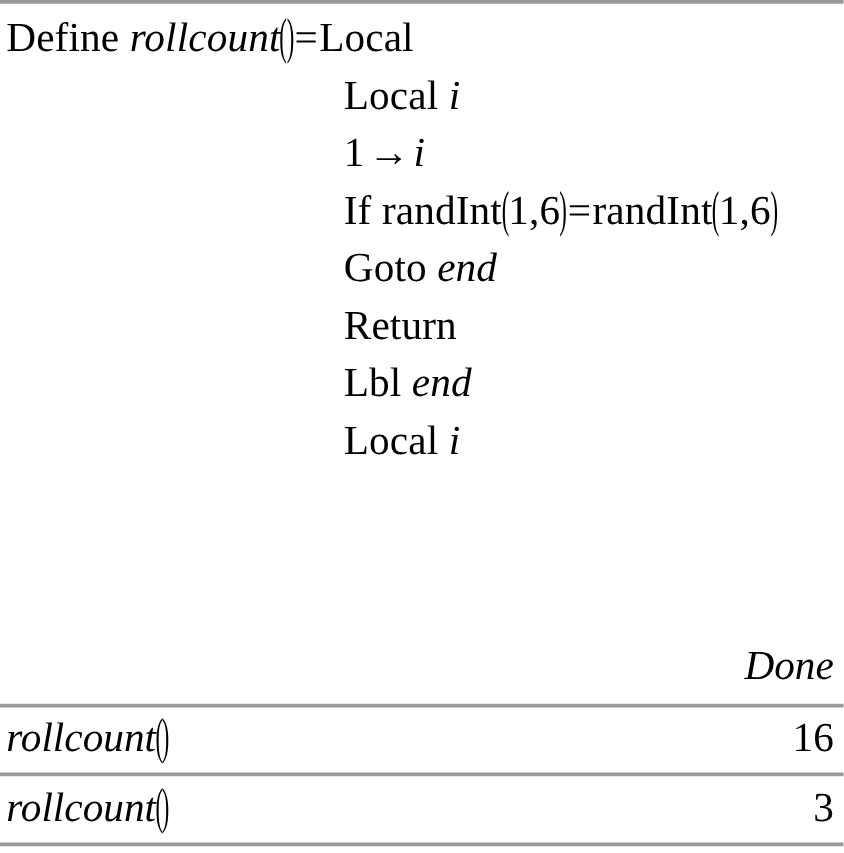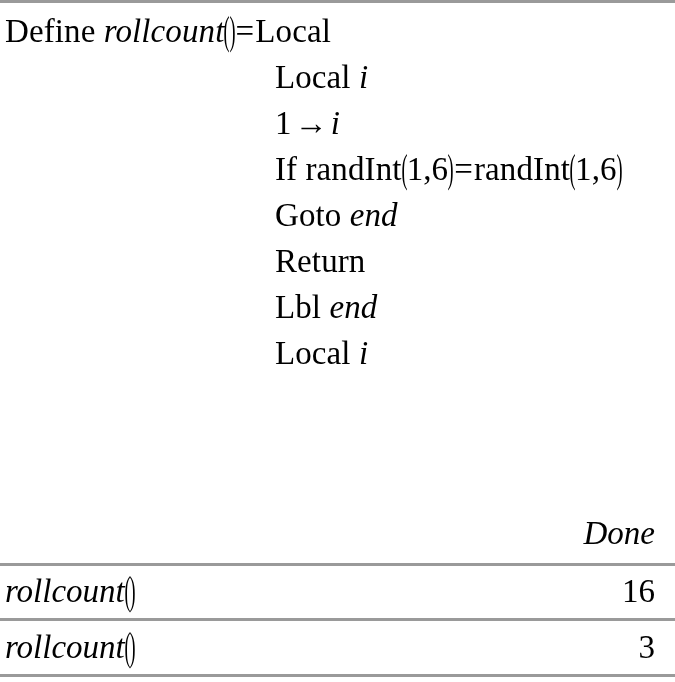--- a/index.html
+++ b/index.html
@@ -75,21 +75,21 @@
     font-size: 33px;
     white-space: nowrap;
   }
   .result-row .entry {
     position: absolute;
     left: 5px;
     font-style: italic;
   }
   .result-row .value {
     position: absolute;
-    right: 20px;
+    right: 8px;
     font-style: normal;
   }
   #row-done  { top: 510px; }
   #row-done .value { font-style: italic; }
   #row-1     { top: 568px; }
   #row-2     { top: 624px; }
 </style>
 </head>
 <body>
 

